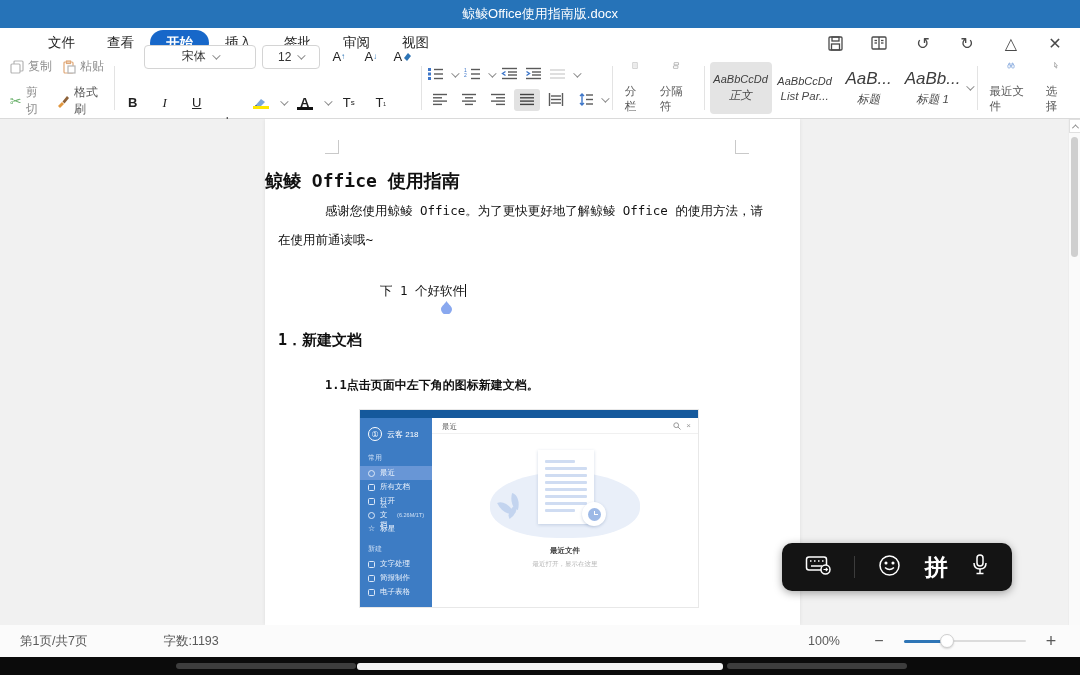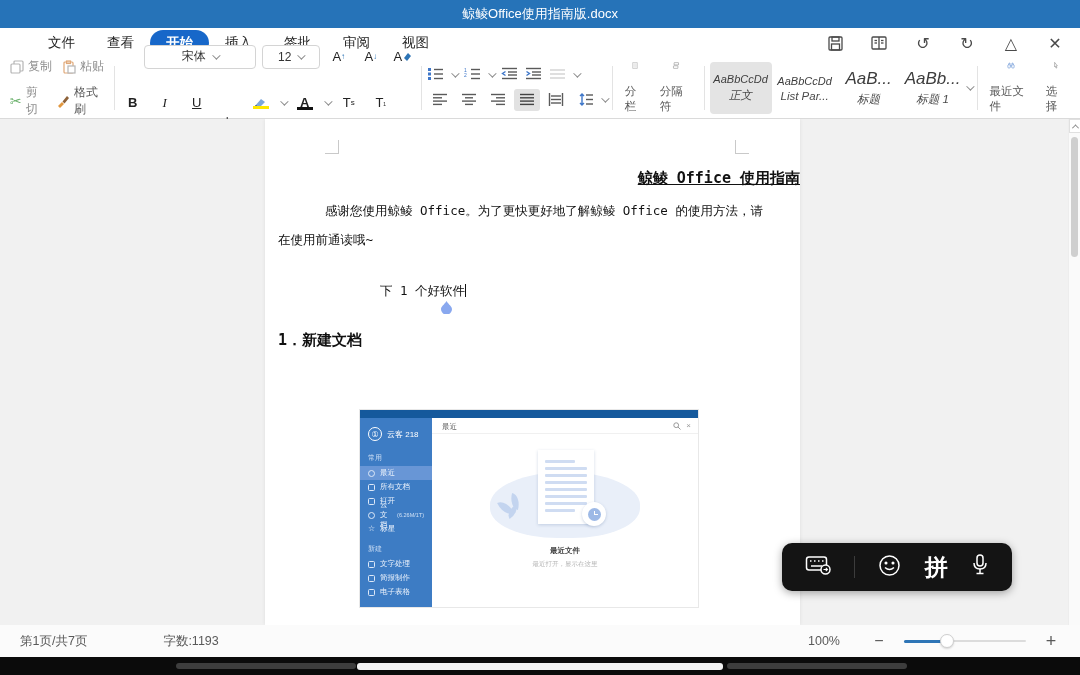--- a/index.html
+++ b/index.html
@@ -39,21 +39,21 @@
   .style-prev.big { font-size:17px; }
   .style-name { font-size:11.5px; color:#4a4a4a; white-space:nowrap; }
 
   
   .docarea { left:0; top:119px; width:1080px; height:506px; background:#f1f1f1; overflow:hidden; }
   .page { position:absolute; left:265px; top:0; width:535px; height:506px; background:#fff; box-shadow:0 0 4px rgba(0,0,0,.08); }
   .cropmark { position:absolute; width:14px; height:14px; }
   .cropmark.l { left:60px; top:21px; border-right:1px solid #c9c9c9; border-bottom:1px solid #c9c9c9; }
   .cropmark.r { left:470px; top:21px; border-left:1px solid #c9c9c9; border-bottom:1px solid #c9c9c9; }
   .doc-text { font-family:"DejaVu Sans Mono","DejaVu Sans",sans-serif; color:#111; }
-  .doc-title { position:absolute; left:0; top:50px; width:100%; text-align:right; font-size:15px; font-weight:bold;text-decoration:underline; }
+  .doc-title { position:absolute; left:0; top:50px; width:100%; text-align:left; font-size:18px; font-weight:bold; }
   .doc-p1 { position:absolute; left:60px; top:84px; width:470px; font-size:12.5px; }
   .doc-p2 { position:absolute; left:13px; top:113px; font-size:12.5px; }
   .doc-tag { position:absolute; left:115px; top:164px; font-size:12.5px; }
   .caret-line { display:inline-block; width:1px; height:13px; background:#111; vertical-align:-2px; }
   .drop { position:absolute; left:176px; top:182px; width:11px; height:13px; }
   .doc-h1 { position:absolute; left:13px; top:212px; font-size:15px; font-weight:bold; }
   .doc-h11 { position:absolute; left:60px; top:258px; font-size:12px; font-weight:bold; }
 
   
   .shot { position:absolute; left:95px; top:291px; width:338px; height:197px; background:#fff; box-shadow:0 0 0 1px #e8e8e8; overflow:hidden; font-family:"Liberation Sans",sans-serif; }
@@ -428,20 +428,21 @@
     <div class="cropmark l"></div>
     <div class="cropmark r"></div>
     <div class="doc-title">鲸鲮 Office 使用指南</div>
     <div class="doc-p1">感谢您使用鲸鲮 Office。为了更快更好地了解鲸鲮 Office 的使用方法，请</div>
     <div class="doc-p2">在使用前通读哦~</div>
     <div class="doc-tag"><span>下 1 个好软件</span><span class="caret-line"></span></div>
     <svg class="drop" viewBox="0 0 11 13">
         <path d="M5.5 0 C8 4 11 5.5 11 8.2 A5.5 5.5 0 1 1 0 8.2 C0 5.5 3 4 5.5 0 Z" fill="#89a8ef"></path>
       </svg>
     <div class="doc-h1">1．新建文档</div>
+    <div class="doc-h11">1.1点击页面中左下角的图标新建文档。</div>
 
     <div class="shot">
       <div class="shot-top"></div>
       <div class="shot-side">
         <div class="sd-user">
           <span class="sd-avatar">①</span>
           <span class="sd-username">云客 218</span>
         </div>
         <div class="sd-sec">常用</div>
         <div class="sd-item active">

